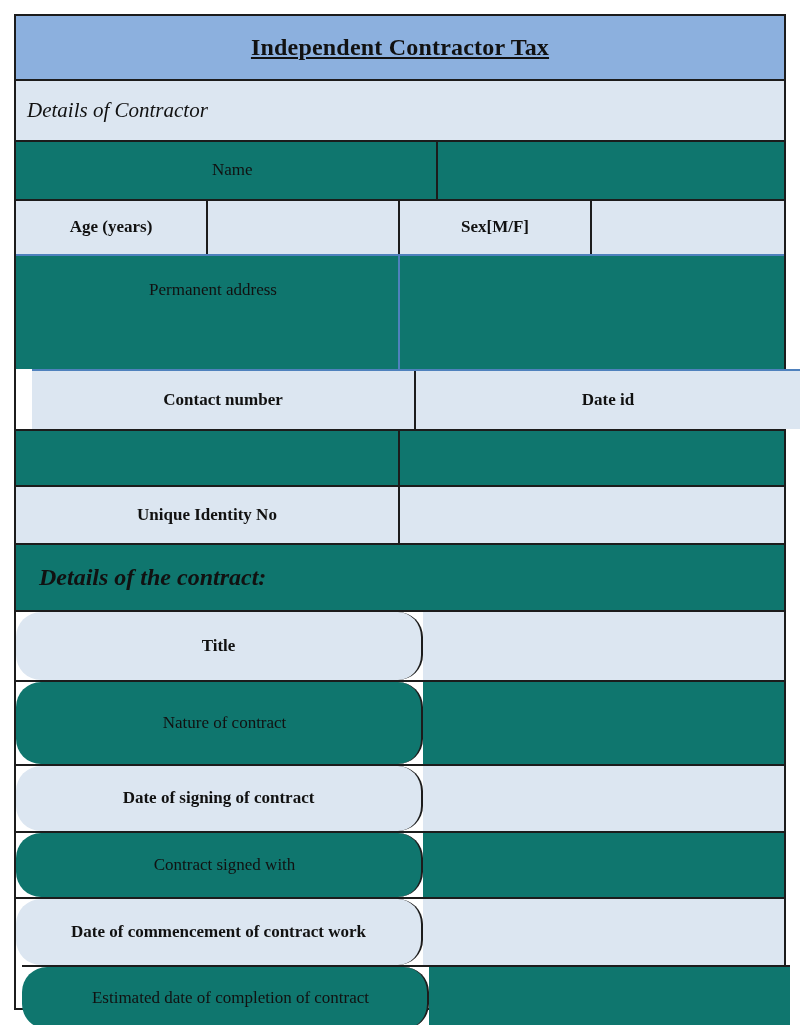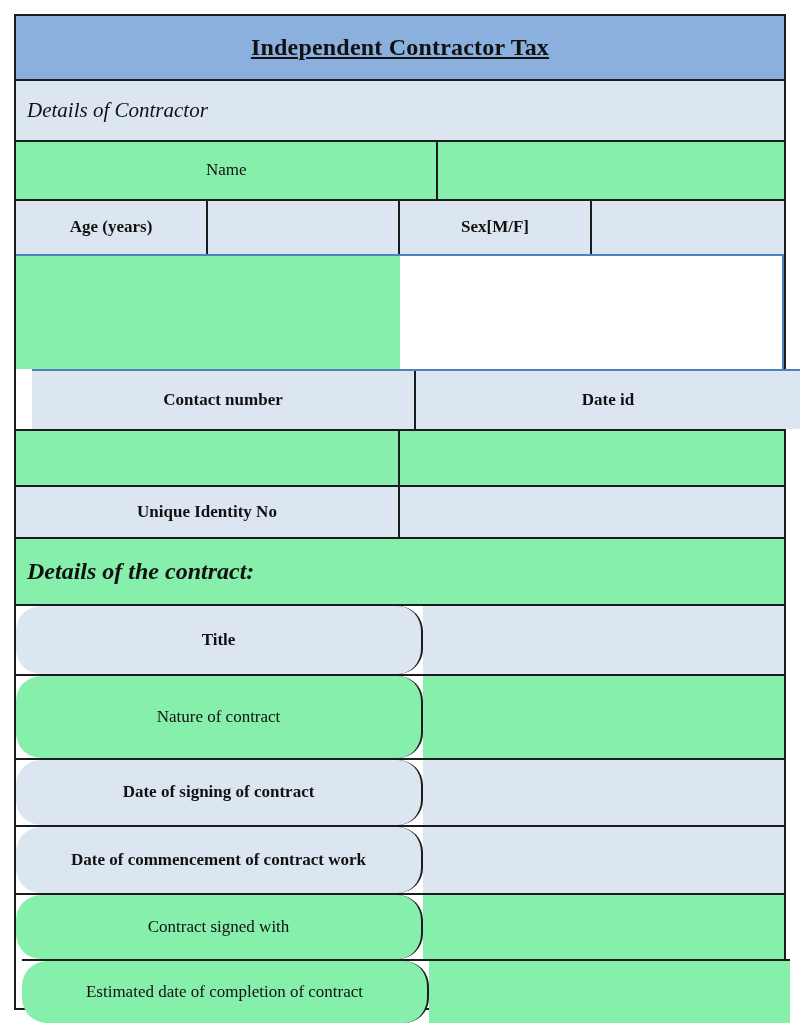--- a/index.html
+++ b/index.html
@@ -25,32 +25,32 @@
   }
   .row{display:flex;width:100%;border-top:2px solid var(--line);}
   .row:first-child{border-top:none;}
   .cell{
     display:flex;align-items:center;justify-content:center;
     font-size:17px;line-height:1.2;
     overflow:hidden;
   }
   .cell.div{border-right:2px solid var(--line);}
   .lb{background:var(--cell-bg);font-weight:bold;}
-  .wh{background:#86efac;}
+  .wh{background:#0f766e;padding-left:12px;}
 
   
   .r-header{height:63px;background:var(--header-bg);align-items:center;justify-content:center;text-decoration:underline;}
   .r-sec1{height:61px;background:var(--cell-bg);}
   .r-name{height:59px;}
   .r-age{height:55px;}
   .r-addr{height:115px;border-top:2px solid var(--blue-line);
           box-shadow:inset 2px 0 0 var(--blue-line), inset -2px 0 0 var(--blue-line);}
   .r-contact{height:60px;border-top:2px solid var(--blue-line);margin-left:16px;}
   .r-blank{height:56px;}
-  .r-uid{height:52px;}
+  .r-uid{height:58px;}
   .r-sec2{height:67px;}
   .r-title{height:70px;}
   .r-nature{height:84px;}
   .r-signing{height:67px;}
   .r-signedwith{height:66px;}
   .r-commence{height:68px;}
   .r-completion{height:64px;margin-left:6px;}
 
   .title-text{
     font-size:24px;font-weight:bold;letter-spacing:.2px;
@@ -91,20 +91,21 @@
   </div>
 
   <div class="row r-age">
     <div class="cell div lb w25">Age (years)</div>
     <div class="cell div lb w25"></div>
     <div class="cell div lb w25">Sex[M/F]</div>
     <div class="cell lb w25"></div>
   </div>
 
   <div class="row r-addr">
+    <div class="cell div wh w50 addr-label">Permanent address</div>
     <div class="cell wh w50"></div>
   </div>
 
   <div class="row r-contact">
     <div class="cell div lb w50">Contact number</div>
     <div class="cell lb w50">Date id</div>
   </div>
 
   <div class="row r-blank">
     <div class="cell div wh w50"></div>
@@ -128,28 +129,28 @@
   <div class="row r-nature">
     <div class="cell div wh w53">Nature of contract</div>
     <div class="cell wh w47"></div>
   </div>
 
   <div class="row r-signing">
     <div class="cell div lb w53">Date of signing of contract</div>
     <div class="cell lb w47"></div>
   </div>
 
+  <div class="row r-signedwith">
+    <div class="cell div wh w53">Contract signed with</div>
+    <div class="cell wh w47"></div>
+  </div>
+
   <div class="row r-commence">
     <div class="cell div lb w53">Date of commencement of contract work</div>
     <div class="cell lb w47"></div>
-  </div>
-
-  <div class="row r-signedwith">
-    <div class="cell div wh w53">Contract signed with</div>
-    <div class="cell wh w47"></div>
   </div>
 
   <div class="row r-completion">
     <div class="cell div wh w53">Estimated date of completion of contract</div>
     <div class="cell wh w47"></div>
   </div>
 
 </div>
 
 </body></html>

